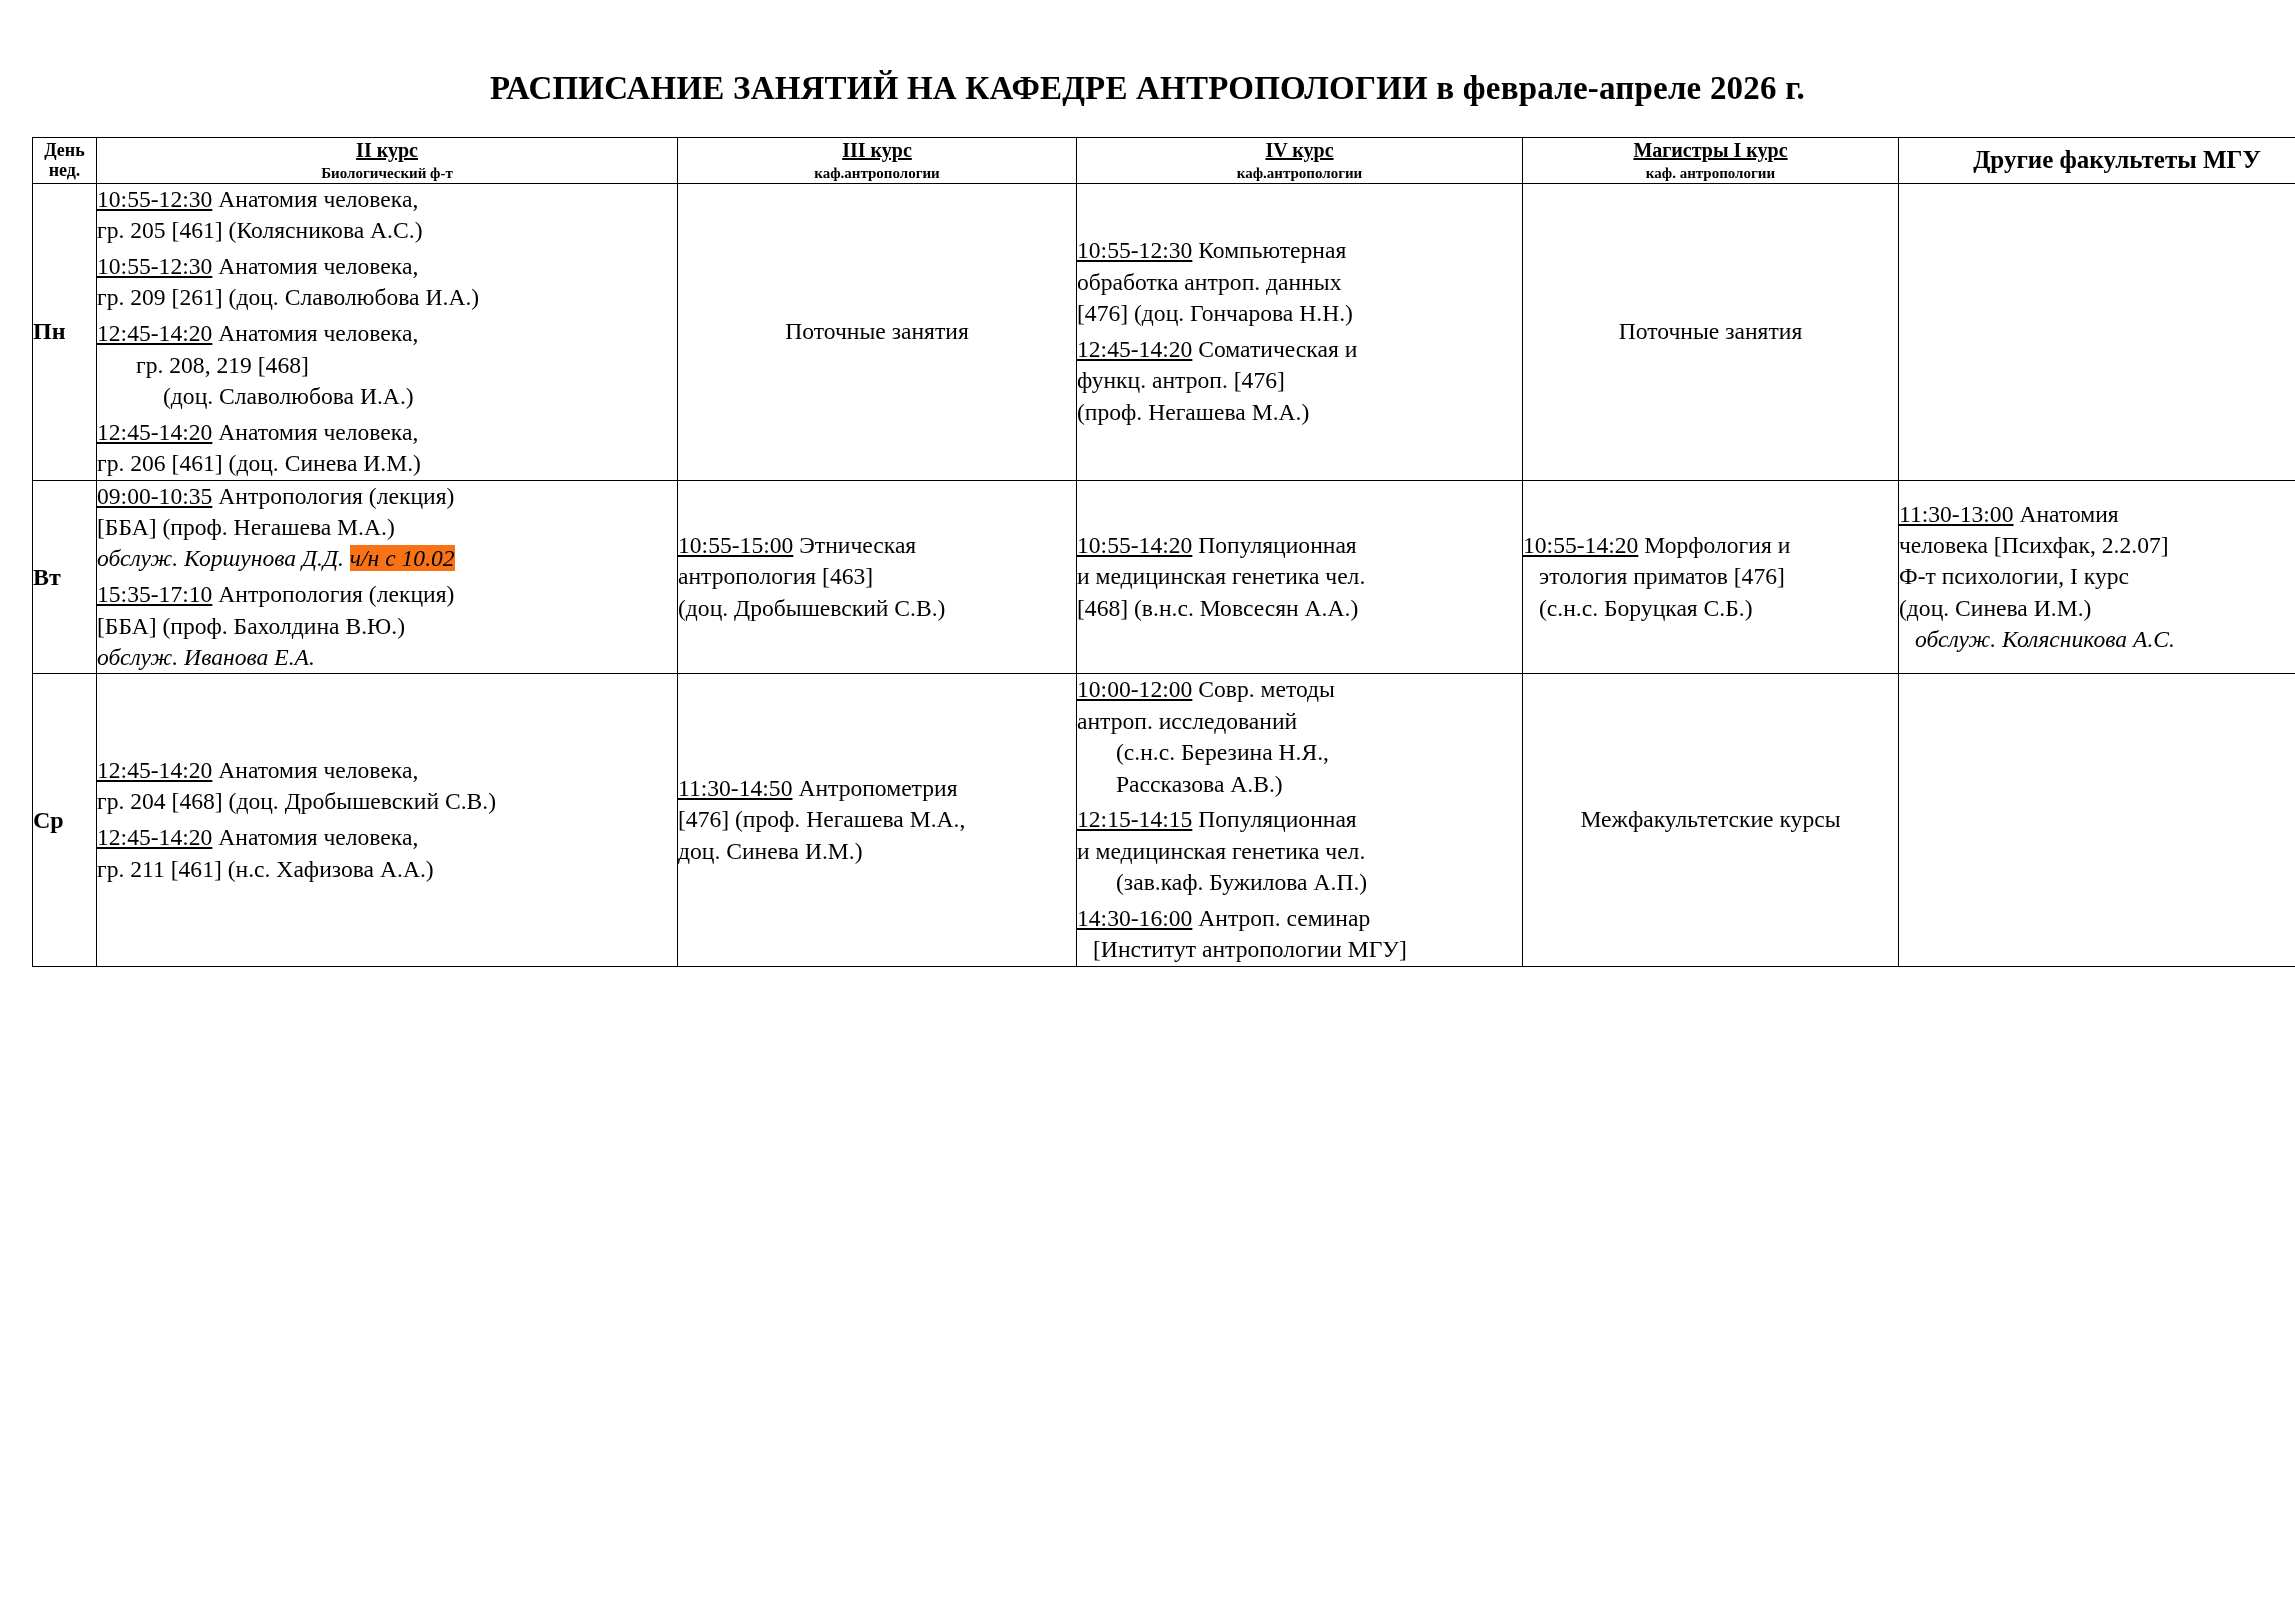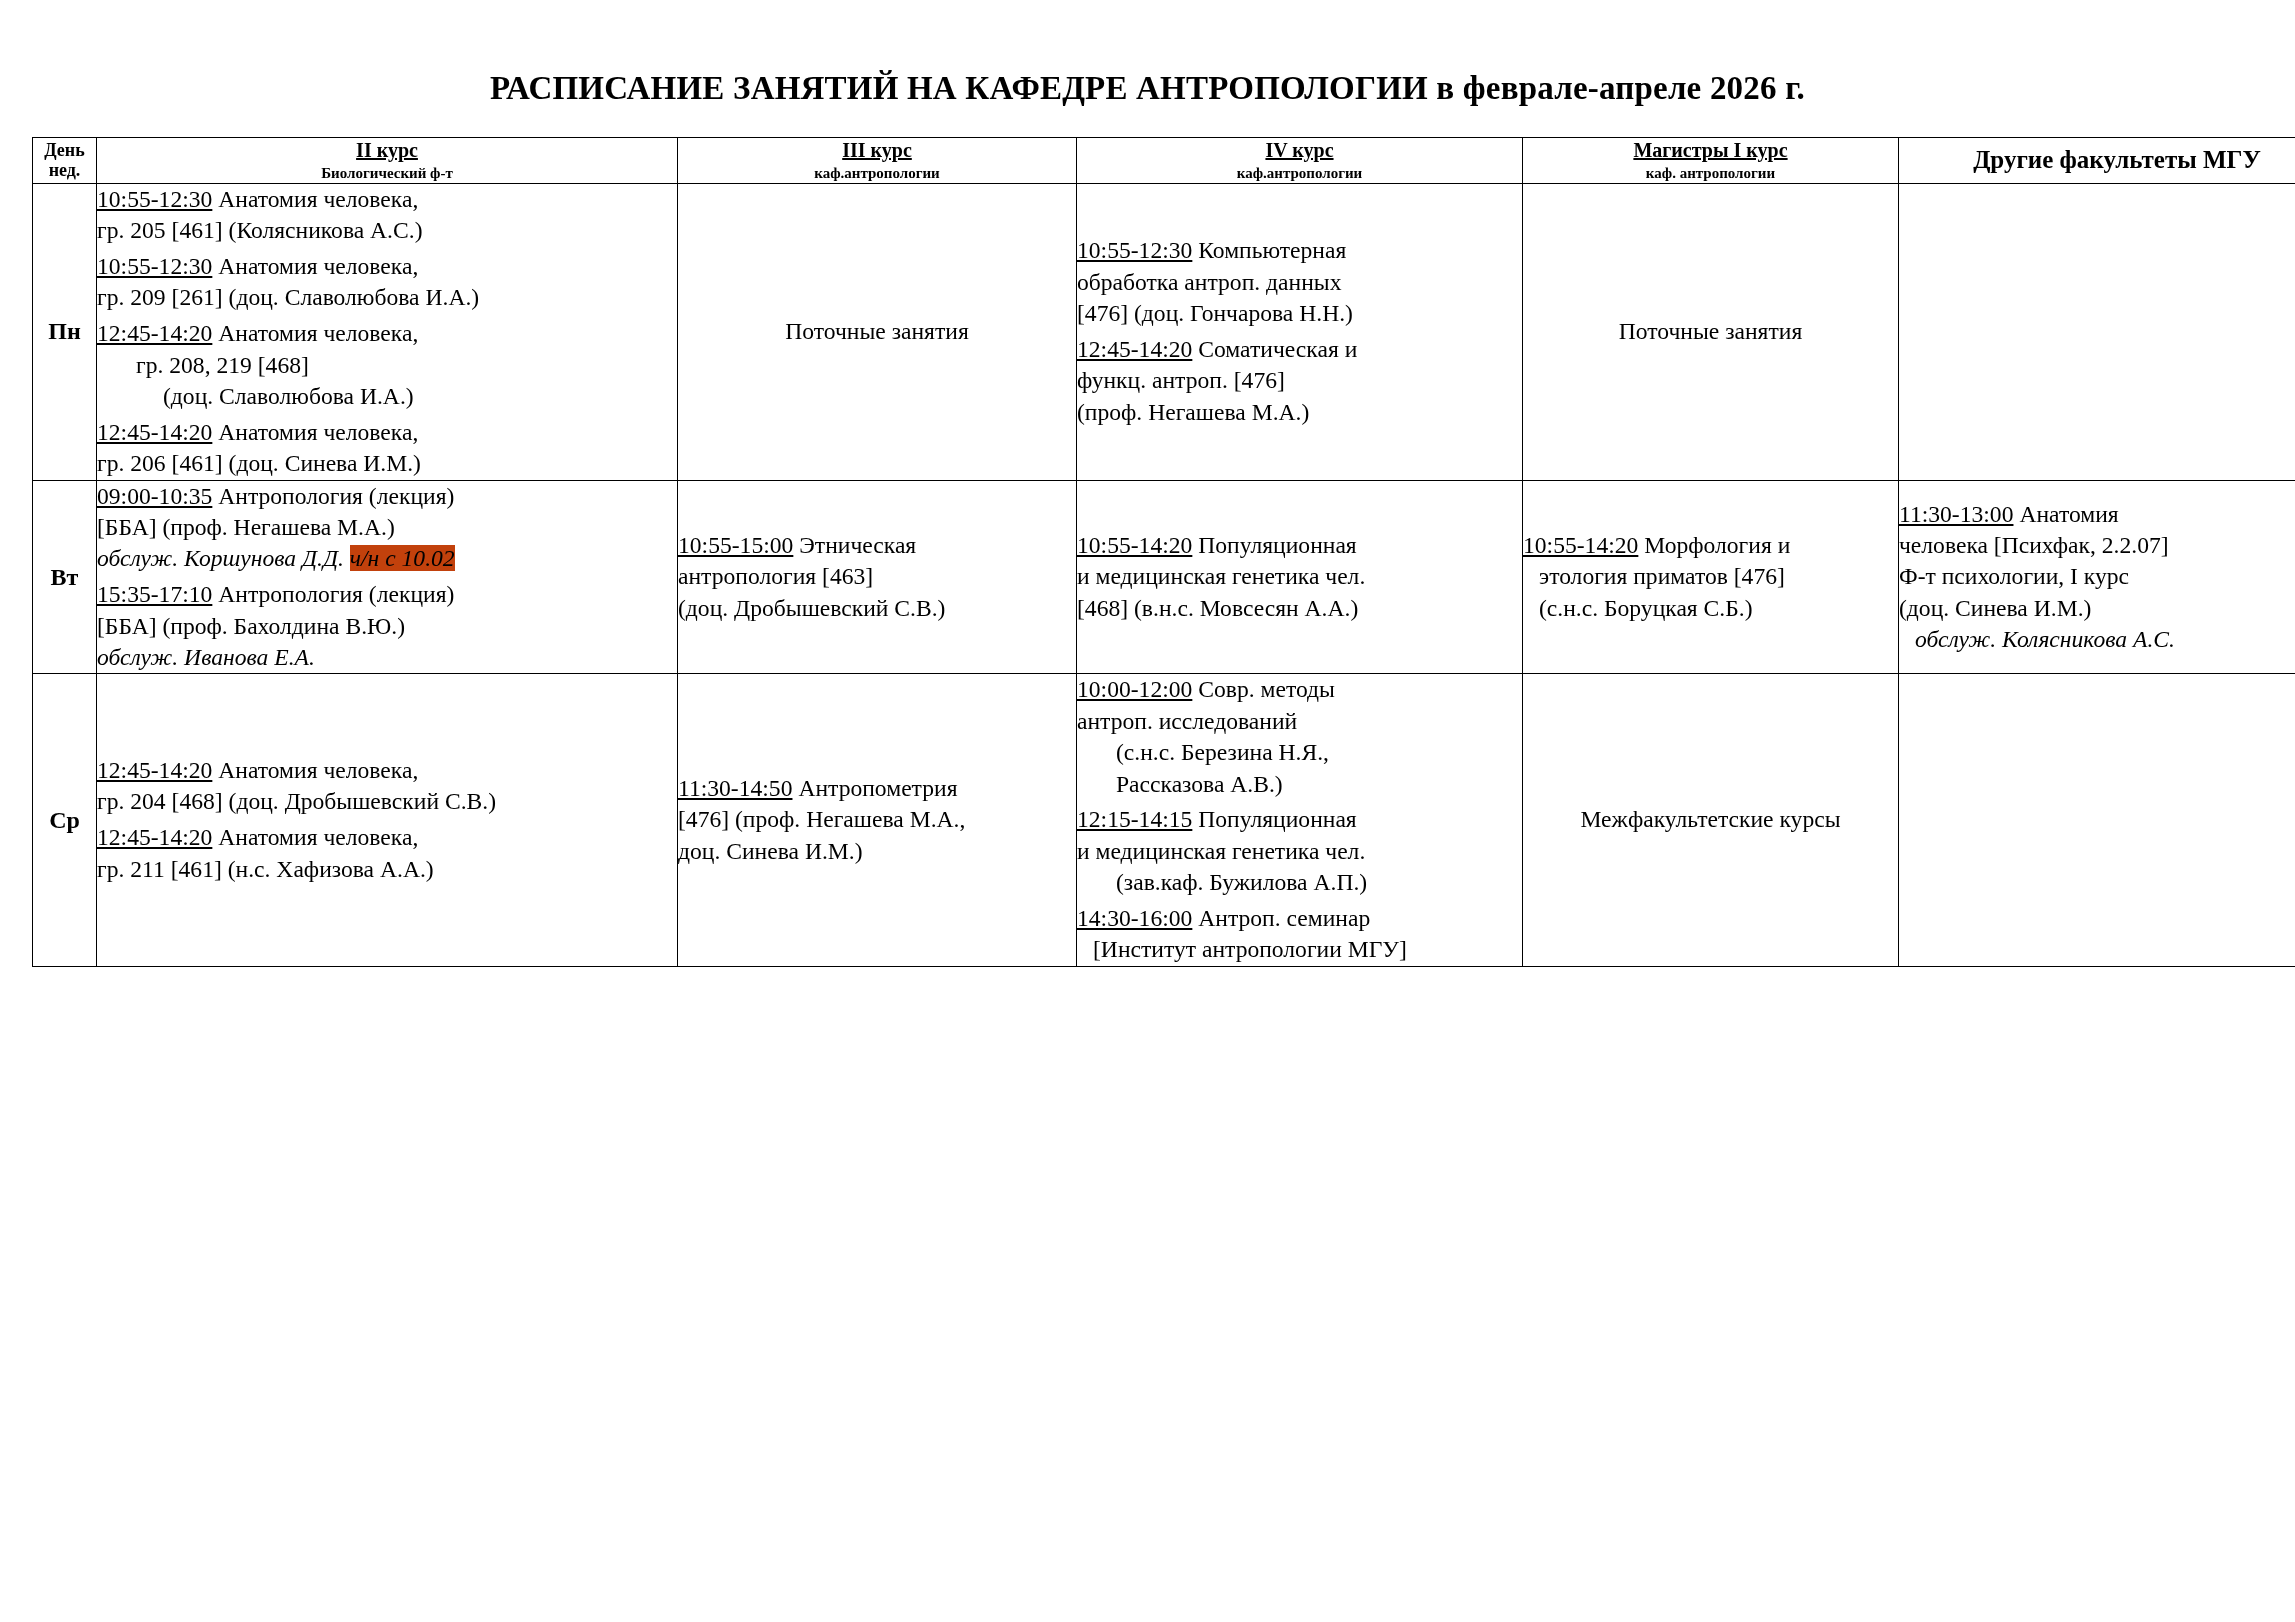--- a/index.html
+++ b/index.html
@@ -66,21 +66,20 @@
   .hd-day {
     font-size: 18px;
     font-weight: bold;
     line-height: 1.15;
   }
   .hd-single {
     font-size: 25px;
     font-weight: bold;
   }
   td.day-cell {
-    text-align: center;
     font-size: 24px;
     font-weight: bold;
   }
   td.cell {
     padding: 12.5px 10.7px 14.3px 10.7px;
     font-size: 23.6px;
     line-height: 1.33;
   }
   td.cell.center {
     text-align: center;
@@ -92,21 +91,21 @@
   .entry:last-child { margin-bottom: 0; }
   .tm {
     font-weight: normal;
     text-decoration: underline;
     white-space: nowrap;
   }
   .ital {
     font-style: italic;
   }
   .hl {
-    background: #c2410c;
+    background: #f97316;
     font-style: italic;
   }
   .indent1 { display: block; padding-left: 39px; }
   .indent2 { display: block; padding-left: 66px; }
   .indent-sm { display: block; padding-left: 16px; }
   .rowline { display: block; }
 </style>
 </head>
 <body>
 

